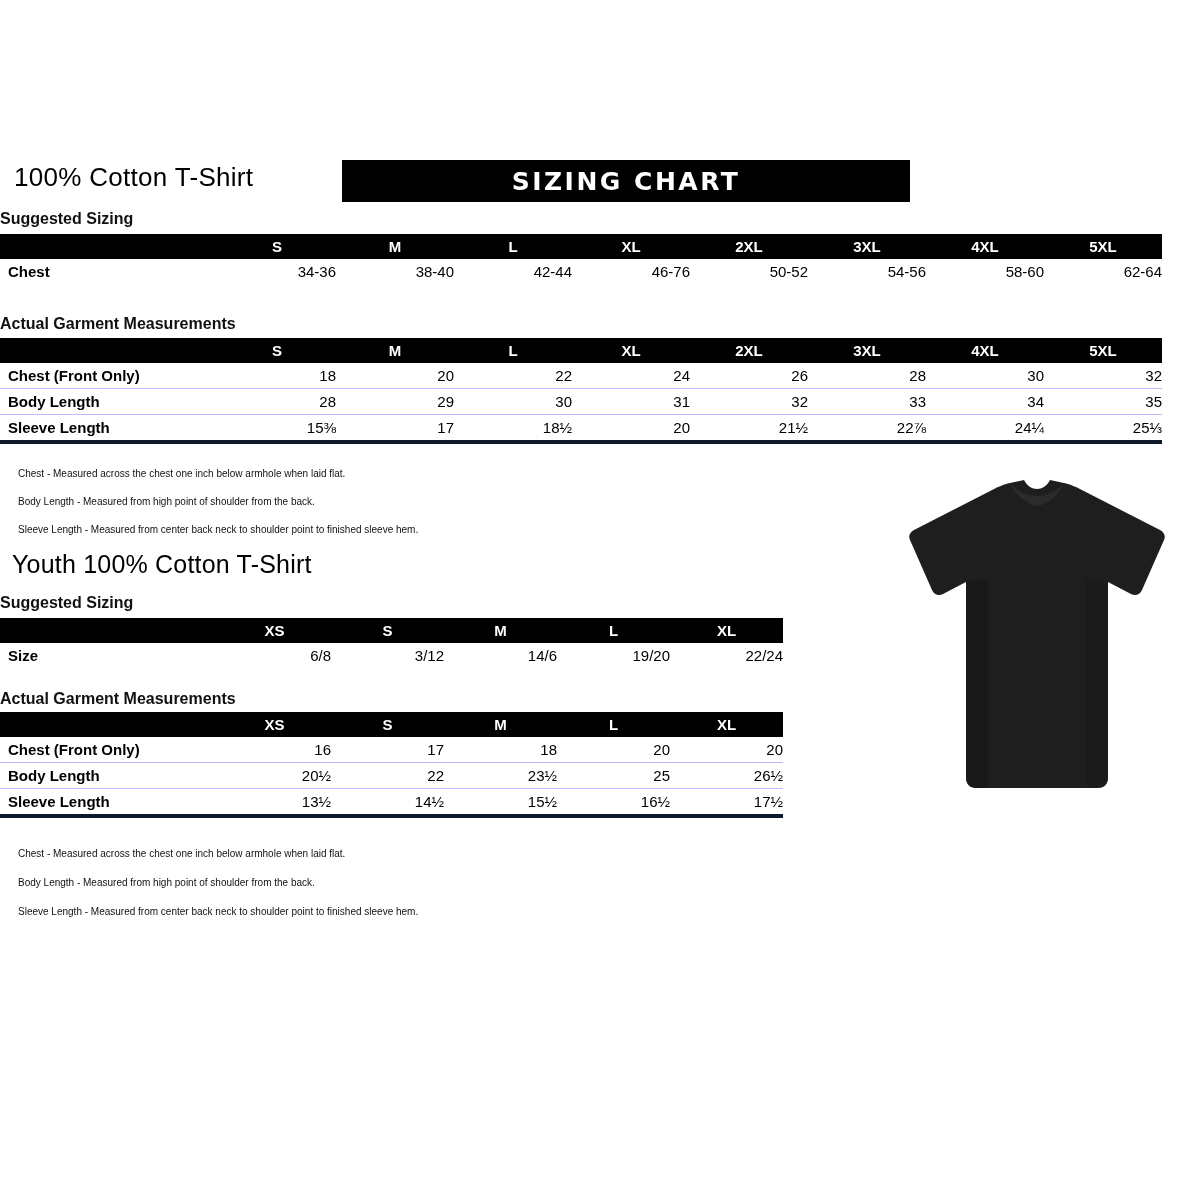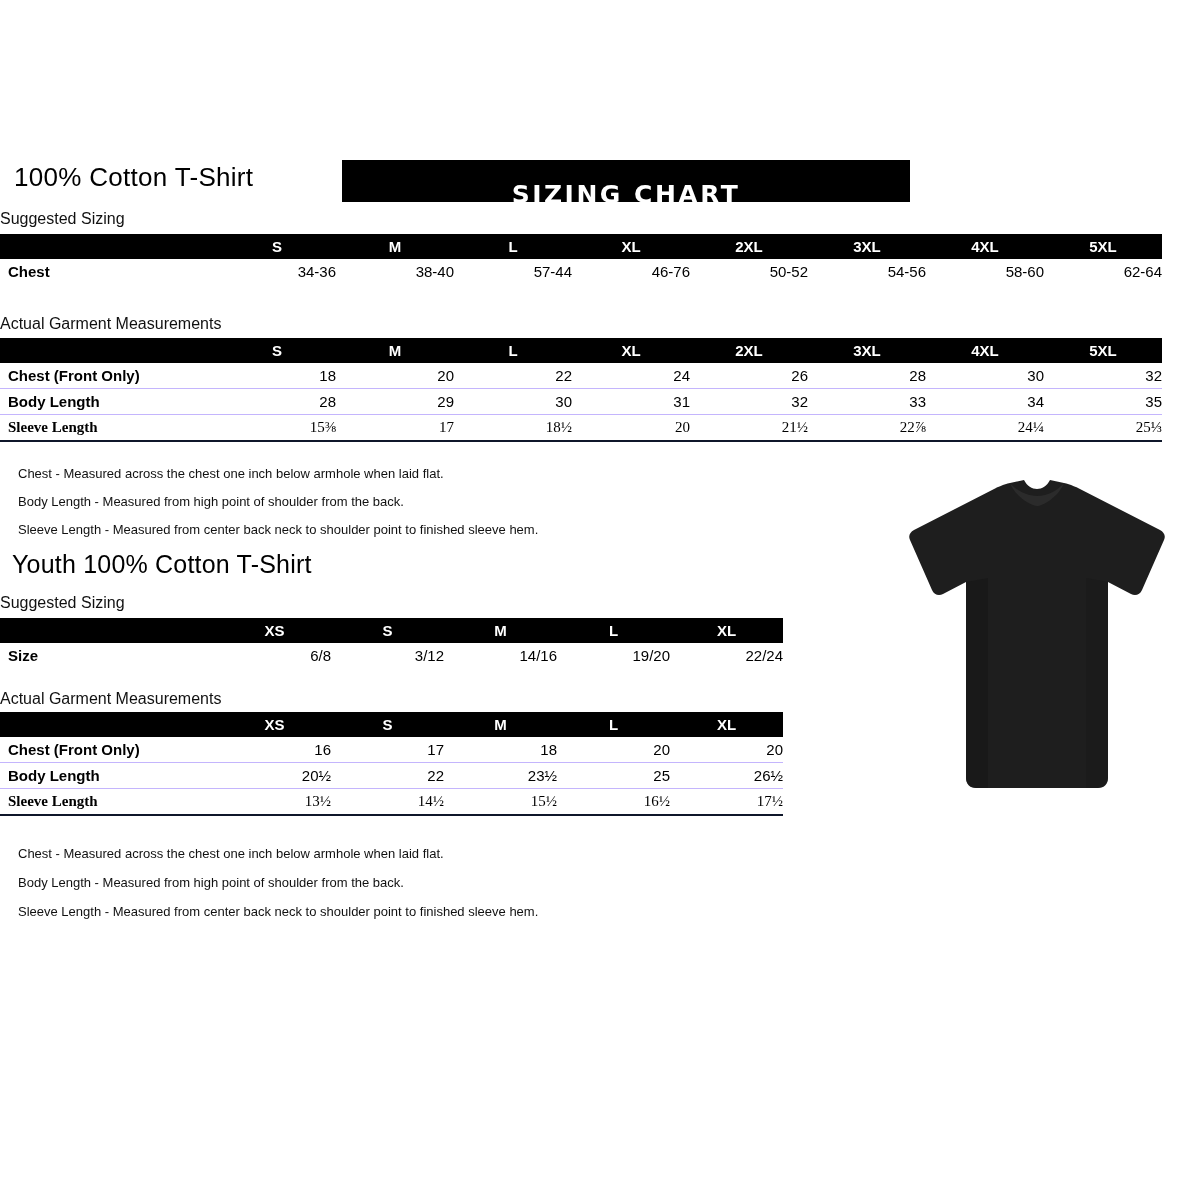--- a/index.html
+++ b/index.html
@@ -43,33 +43,33 @@
     position: absolute;
     left: 328px;
     top: 0px;
     width: 568px;
     height: 42px;
     background: #000000;
   }
   .sizing-banner-text {
     position: absolute;
     left: 0; right: 0;
-    top: 20px;
+    top: 7px;
     text-align: center;
     color: #ffffff;
     font-size: 25px;
     font-weight: bold;
     letter-spacing: 2.5px;
     font-family: "DejaVu Sans", sans-serif;
   }
 
   .sub-label {
     position: absolute;
     font-size: 16px;
-    font-weight: 400;
+    font-weight: 700;
     color: #111111;
     white-space: nowrap;
   }
 
   
   table.sz {
     position: absolute;
     border-collapse: collapse;
     table-layout: fixed;
     font-size: 15px;
@@ -98,33 +98,32 @@
   table.sz tbody td.rowhead {
     text-align: left;
     font-weight: bold;
     padding-left: 8px;
     font-size: 15px;
   }
   table.sz.ruled tbody tr {
     border-bottom: 1px solid #c4b5fd;
   }
   table.sz.ruled tbody tr:last-child {
-    border-bottom: 2px solid #0f172a;
-    font-family: Liberation Serif, serif;
+    border-bottom: 4px solid #0f172a;
   }
 
   
   #tbl-adult-suggested { left: 0px; top: 234px; width: 1162px; }
   #tbl-adult-actual    { left: 0px; top: 338px; width: 1162px; }
   #tbl-youth-suggested { left: 0px; top: 618px; width: 782px; }
   #tbl-youth-actual    { left: 0px; top: 712px; width: 782px; }
 
   .notes {
     position: absolute;
-    font-size: 13px;
+    font-size: 10px;
     line-height: 28px;
     color: #111111;
     white-space: nowrap;
   }
 
   .title-youth {
     position: absolute;
     left: 12px;
     top: 550px;
     font-size: 25px;
@@ -180,21 +179,21 @@
         <th>3XL</th>
         <th>4XL</th>
         <th>5XL</th>
       </tr>
     </thead>
     <tbody>
       <tr>
         <td class="rowhead">Chest</td>
         <td>34-36</td>
         <td>38-40</td>
-        <td>57-44</td>
+        <td>42-44</td>
         <td>46-76</td>
         <td>50-52</td>
         <td>54-56</td>
         <td>58-60</td>
         <td>62-64</td>
       </tr>
     </tbody>
   </table>
 
   <div class="sub-label" style="left:0px; top:315px;">Actual Garment Measurements</div>
@@ -286,21 +285,21 @@
         <th>M</th>
         <th>L</th>
         <th>XL</th>
       </tr>
     </thead>
     <tbody>
       <tr>
         <td class="rowhead">Size</td>
         <td>6/8</td>
         <td>3/12</td>
-        <td>14/16</td>
+        <td>14/6</td>
         <td>19/20</td>
         <td>22/24</td>
       </tr>
     </tbody>
   </table>
 
   <div class="sub-label" style="left:0px; top:690px;">Actual Garment Measurements</div>
 
   <table class="sz ruled" id="tbl-youth-actual">
     <colgroup>

